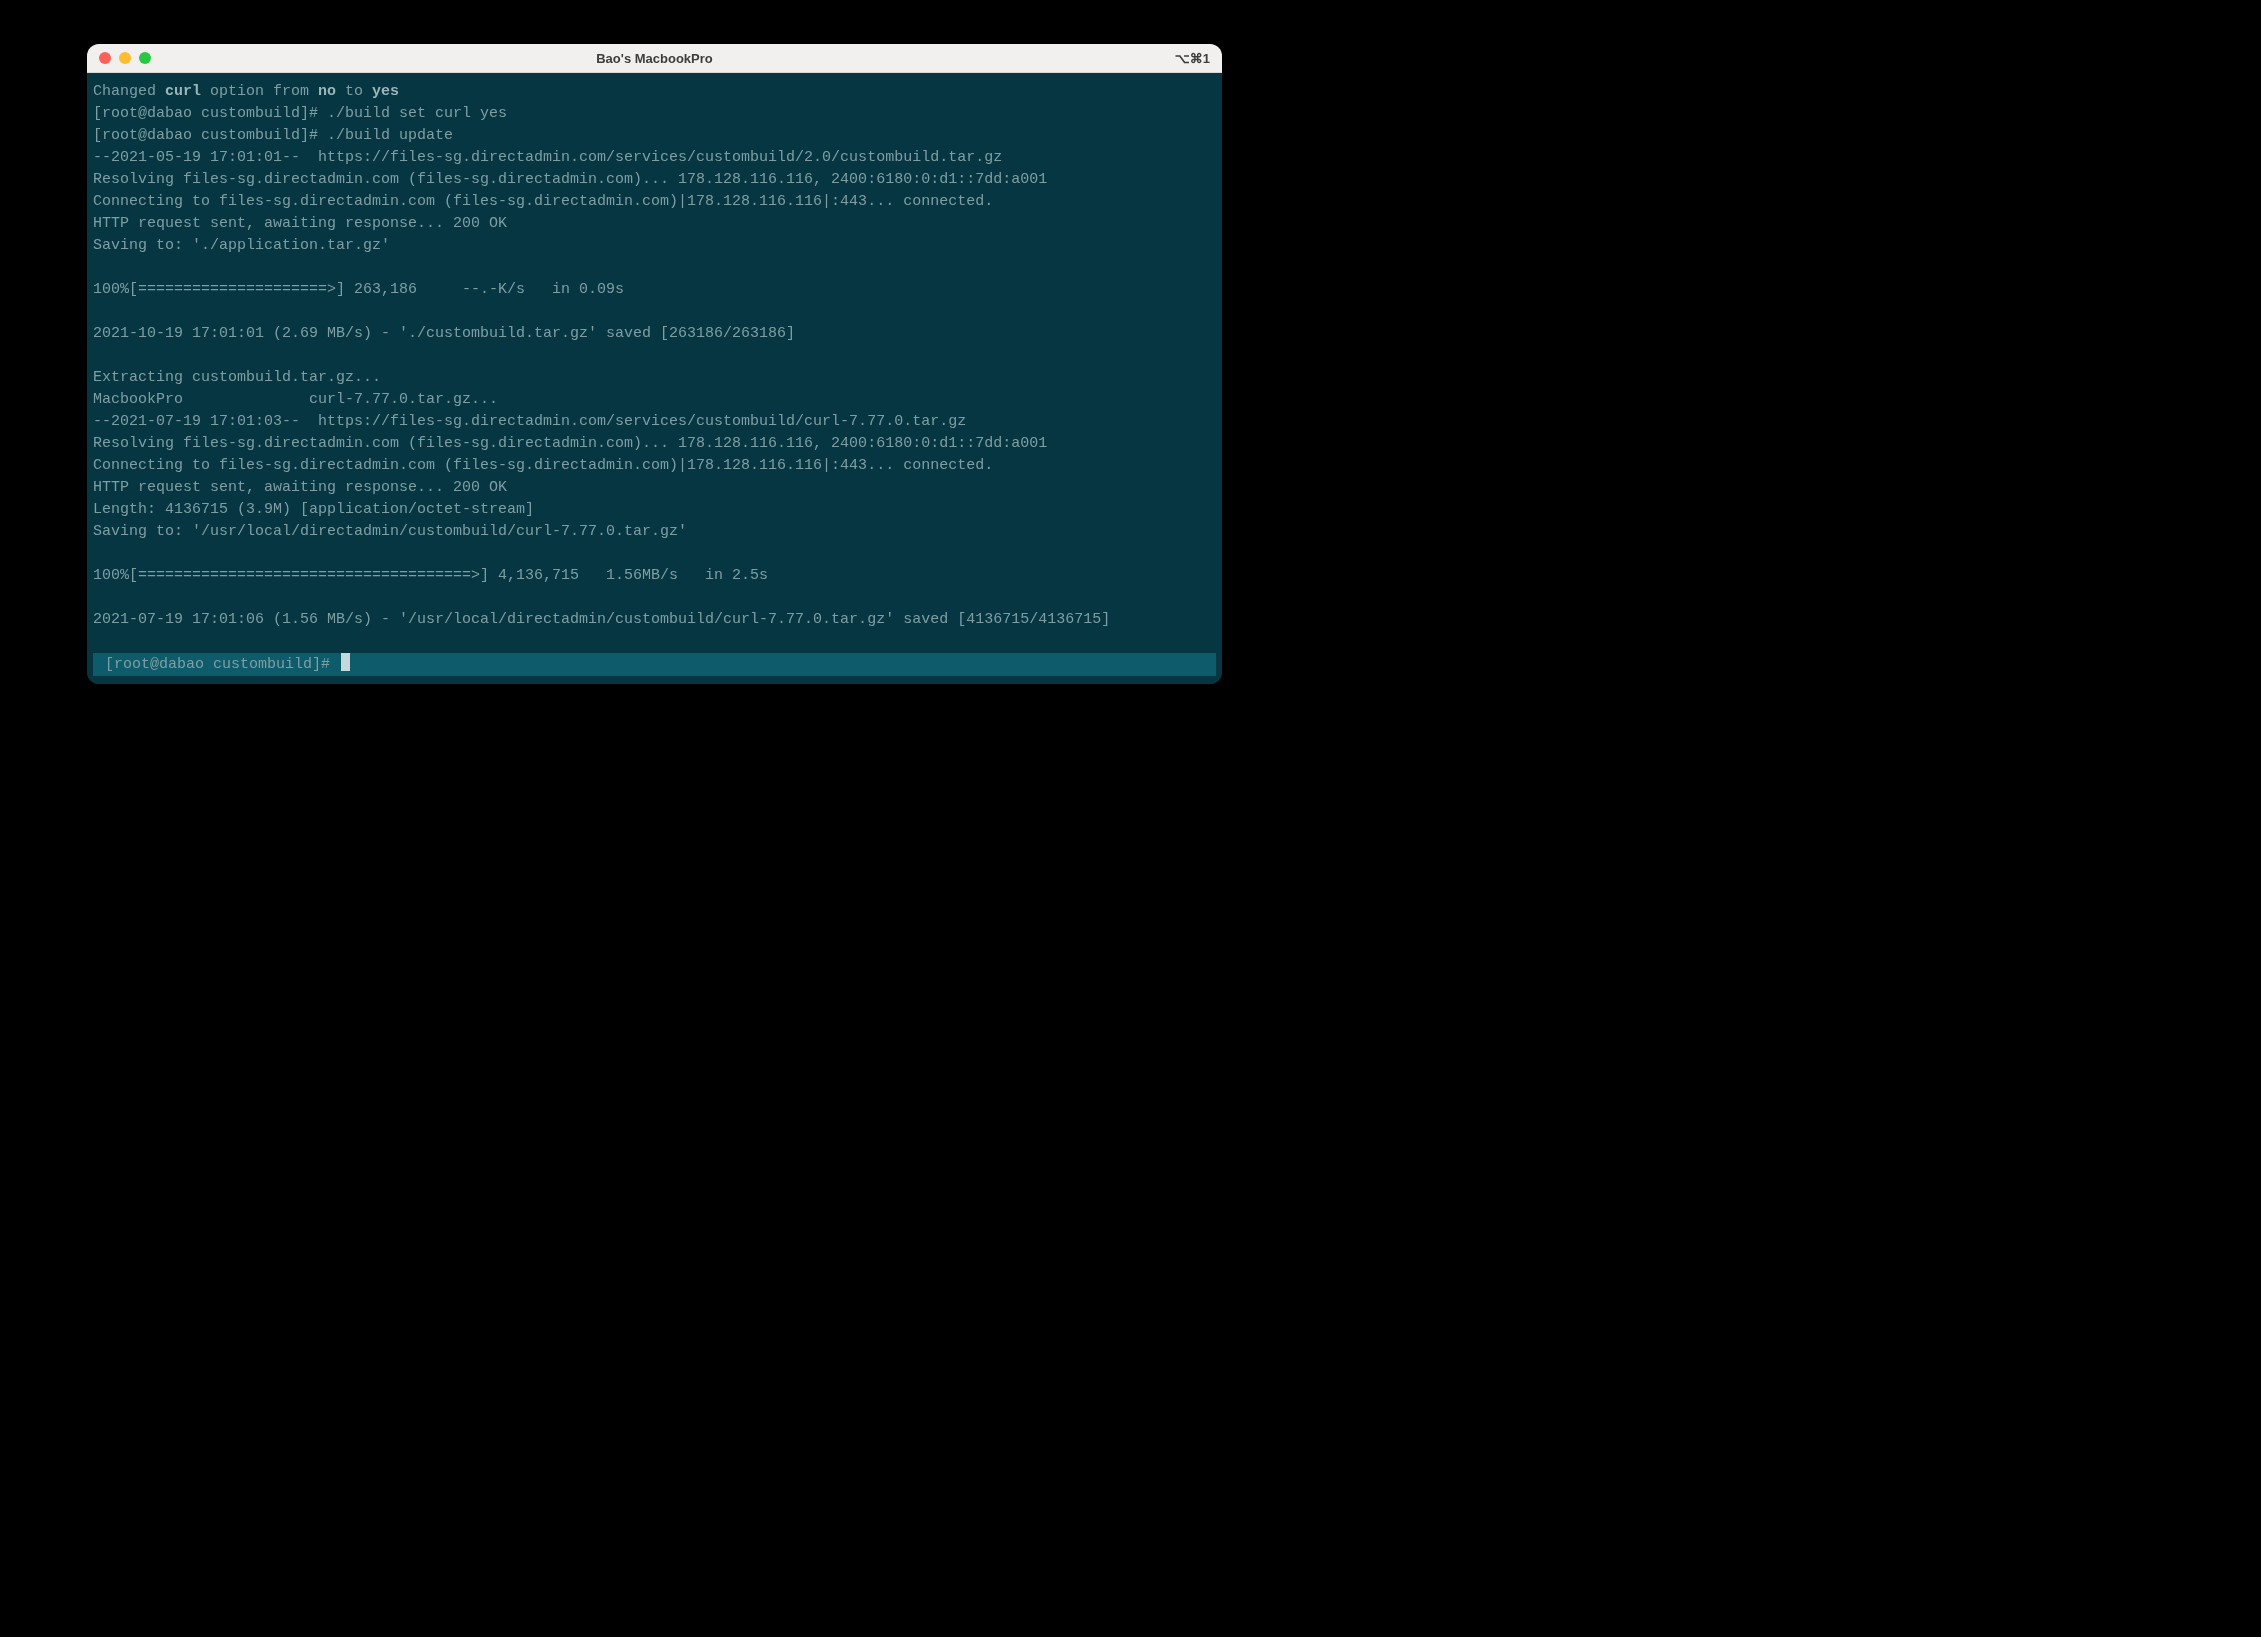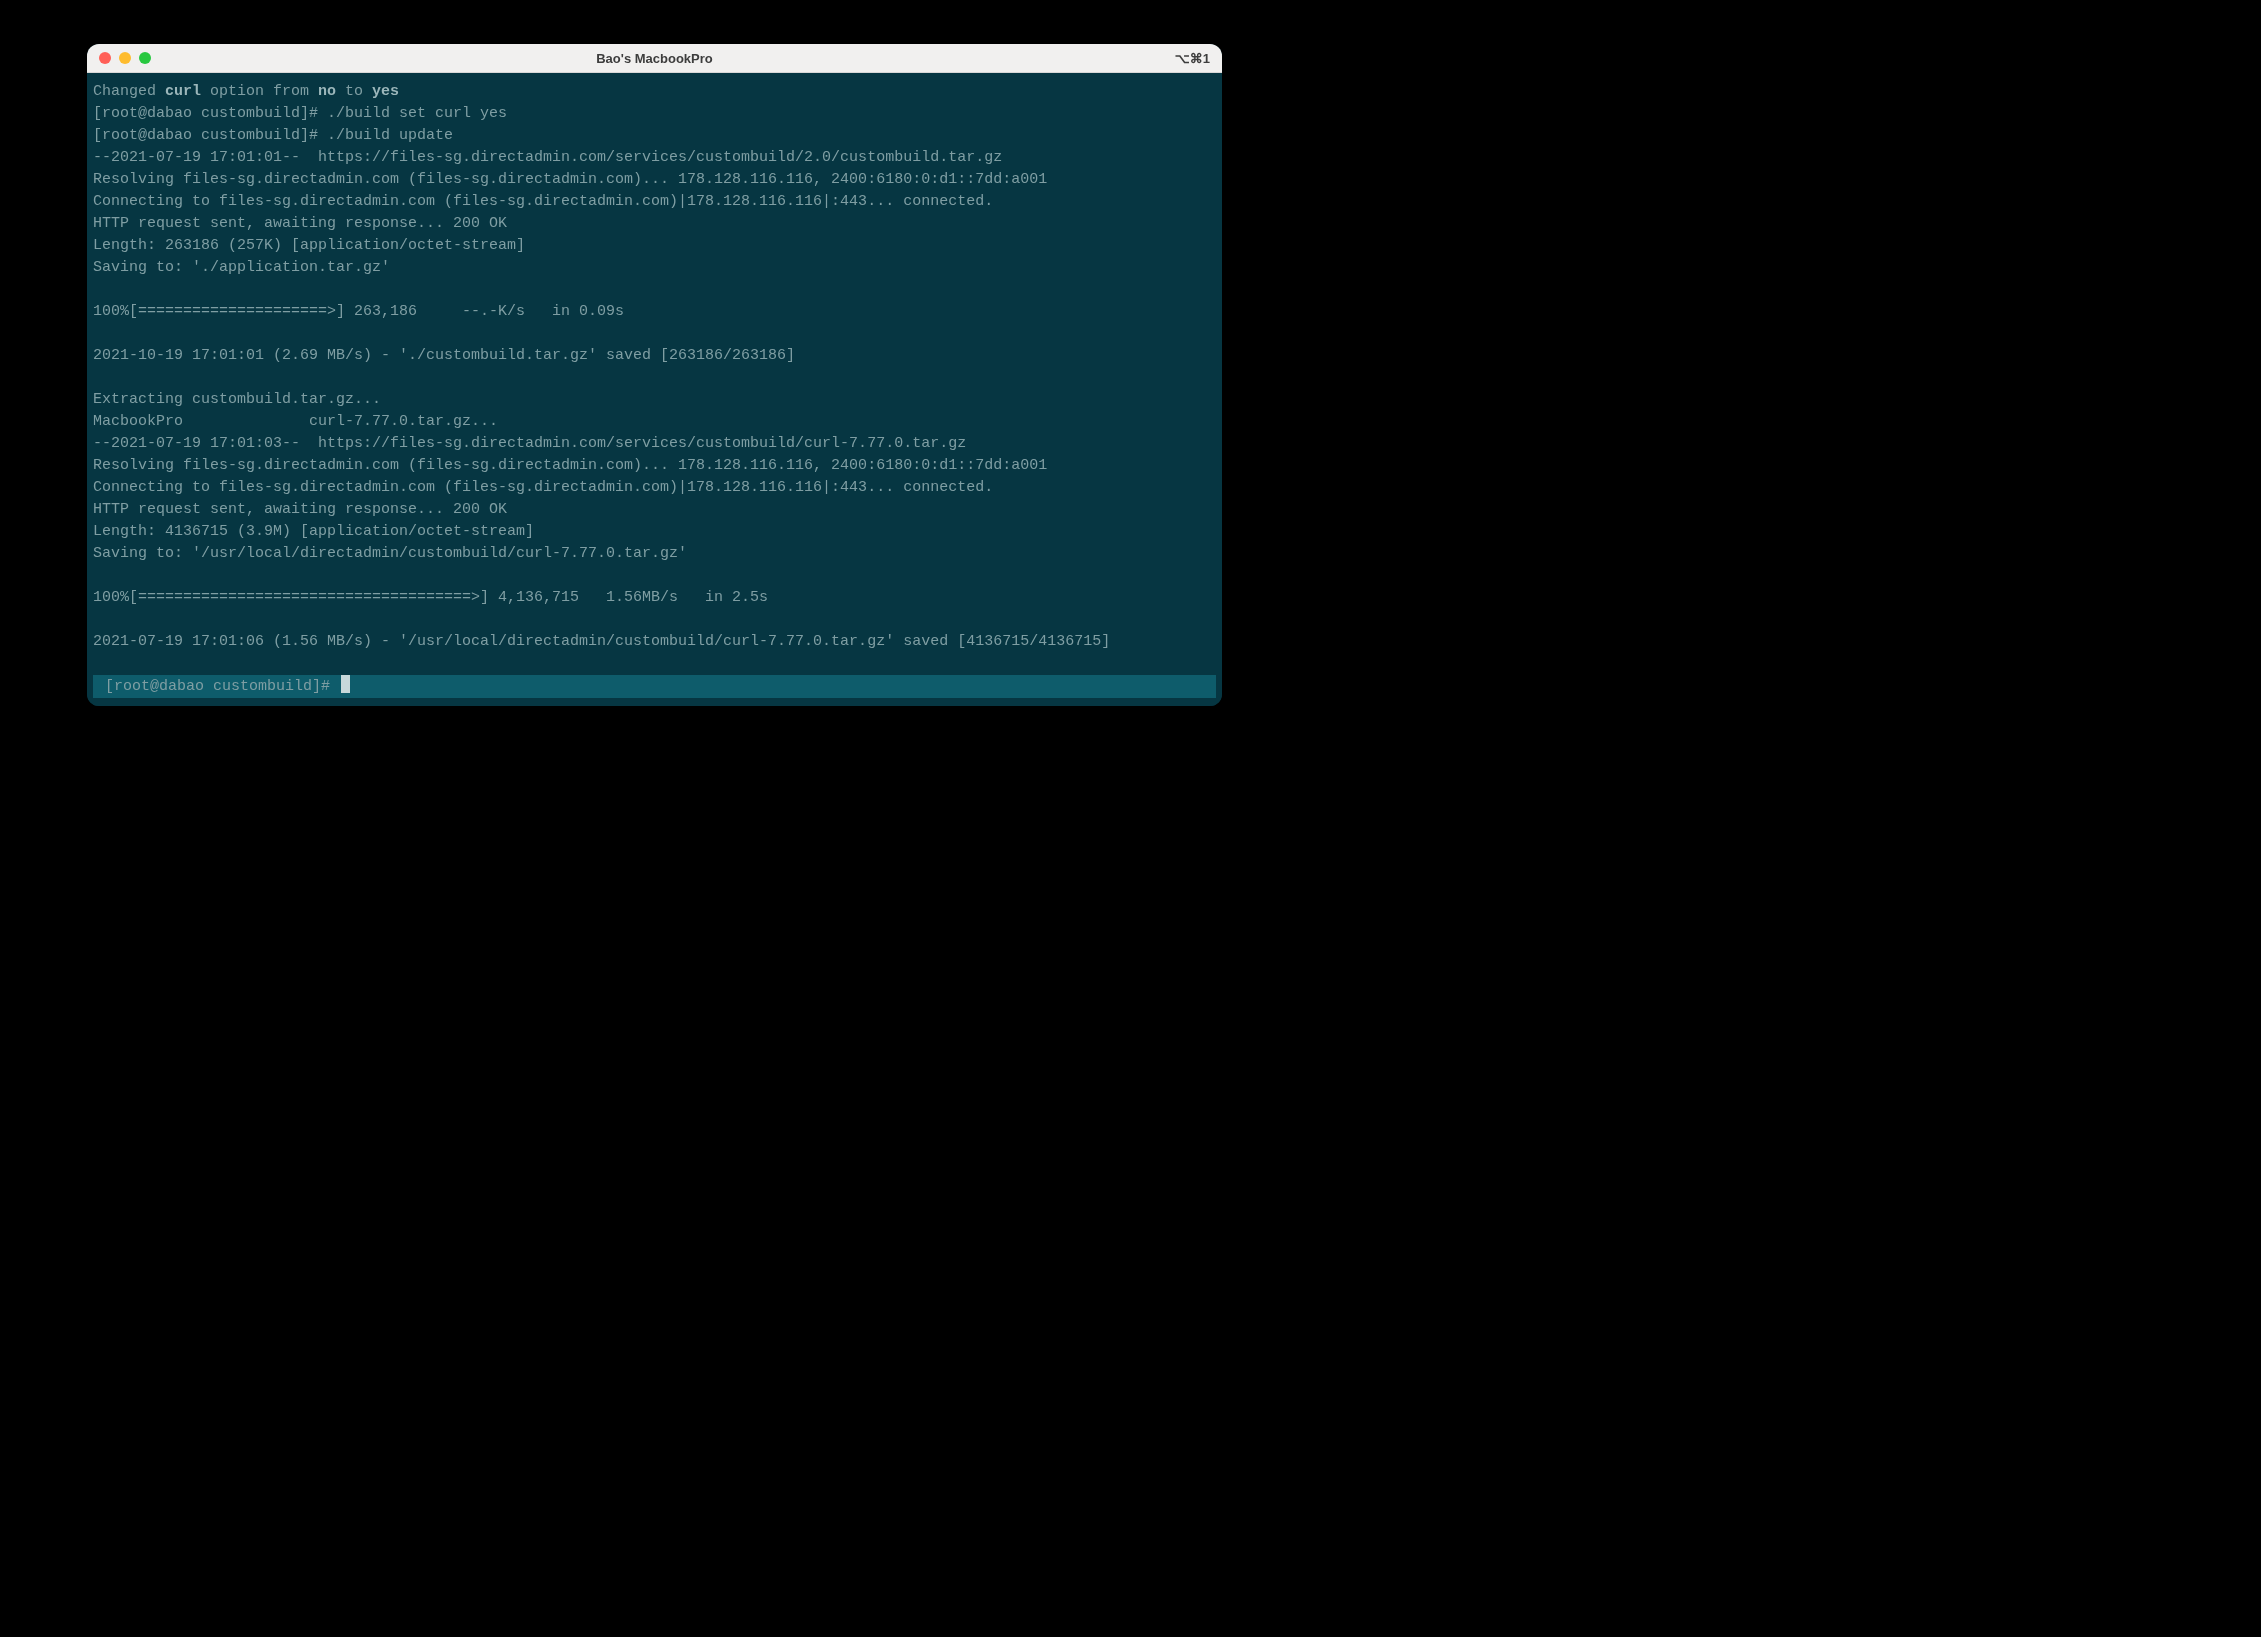--- a/index.html
+++ b/index.html
@@ -109,25 +109,24 @@
         <div class="dot yellow"></div>
         <div class="dot green"></div>
       </div>
       <div class="title">Bao's MacbookPro</div>
       <div class="shortcut">⌥⌘1</div>
     </div>
     <div class="term" id="term">
         <pre class="line">Changed <span class="b">curl</span> option from <span class="b">no</span> to <span class="b">yes</span></pre>
         <pre class="line">[root@dabao custombuild]# ./build set curl yes</pre>
         <pre class="line">[root@dabao custombuild]# ./build update</pre>
-        <pre class="line">--2021-07-19 17:01:01--  https://files-sg.directadmin.com/services/custombuild/2.0/custombuild.tar.gz</pre>
+        <pre class="line">--2021-05-19 17:01:01--  https://files-sg.directadmin.com/services/custombuild/2.0/custombuild.tar.gz</pre>
         <pre class="line">Resolving files-sg.directadmin.com (files-sg.directadmin.com)... 178.128.116.116, 2400:6180:0:d1::7dd:a001</pre>
         <pre class="line">Connecting to files-sg.directadmin.com (files-sg.directadmin.com)|178.128.116.116|:443... connected.</pre>
         <pre class="line">HTTP request sent, awaiting response... 200 OK</pre>
-        <pre class="line">Length: 263186 (257K) [application/octet-stream]</pre>
         <pre class="line">Saving to: './application.tar.gz'</pre>
         <pre class="line blank">&nbsp;</pre>
         <pre class="line">100%[=====================&gt;] 263,186     --.-K/s   in 0.09s</pre>
         <pre class="line blank">&nbsp;</pre>
         <pre class="line">2021-10-19 17:01:01 (2.69 MB/s) - './custombuild.tar.gz' saved [263186/263186]</pre>
         <pre class="line blank">&nbsp;</pre>
         <pre class="line">Extracting custombuild.tar.gz...</pre>
         <pre class="line">MacbookPro		curl-7.77.0.tar.gz...</pre>
         <pre class="line">--2021-07-19 17:01:03--  https://files-sg.directadmin.com/services/custombuild/curl-7.77.0.tar.gz</pre>
         <pre class="line">Resolving files-sg.directadmin.com (files-sg.directadmin.com)... 178.128.116.116, 2400:6180:0:d1::7dd:a001</pre>

